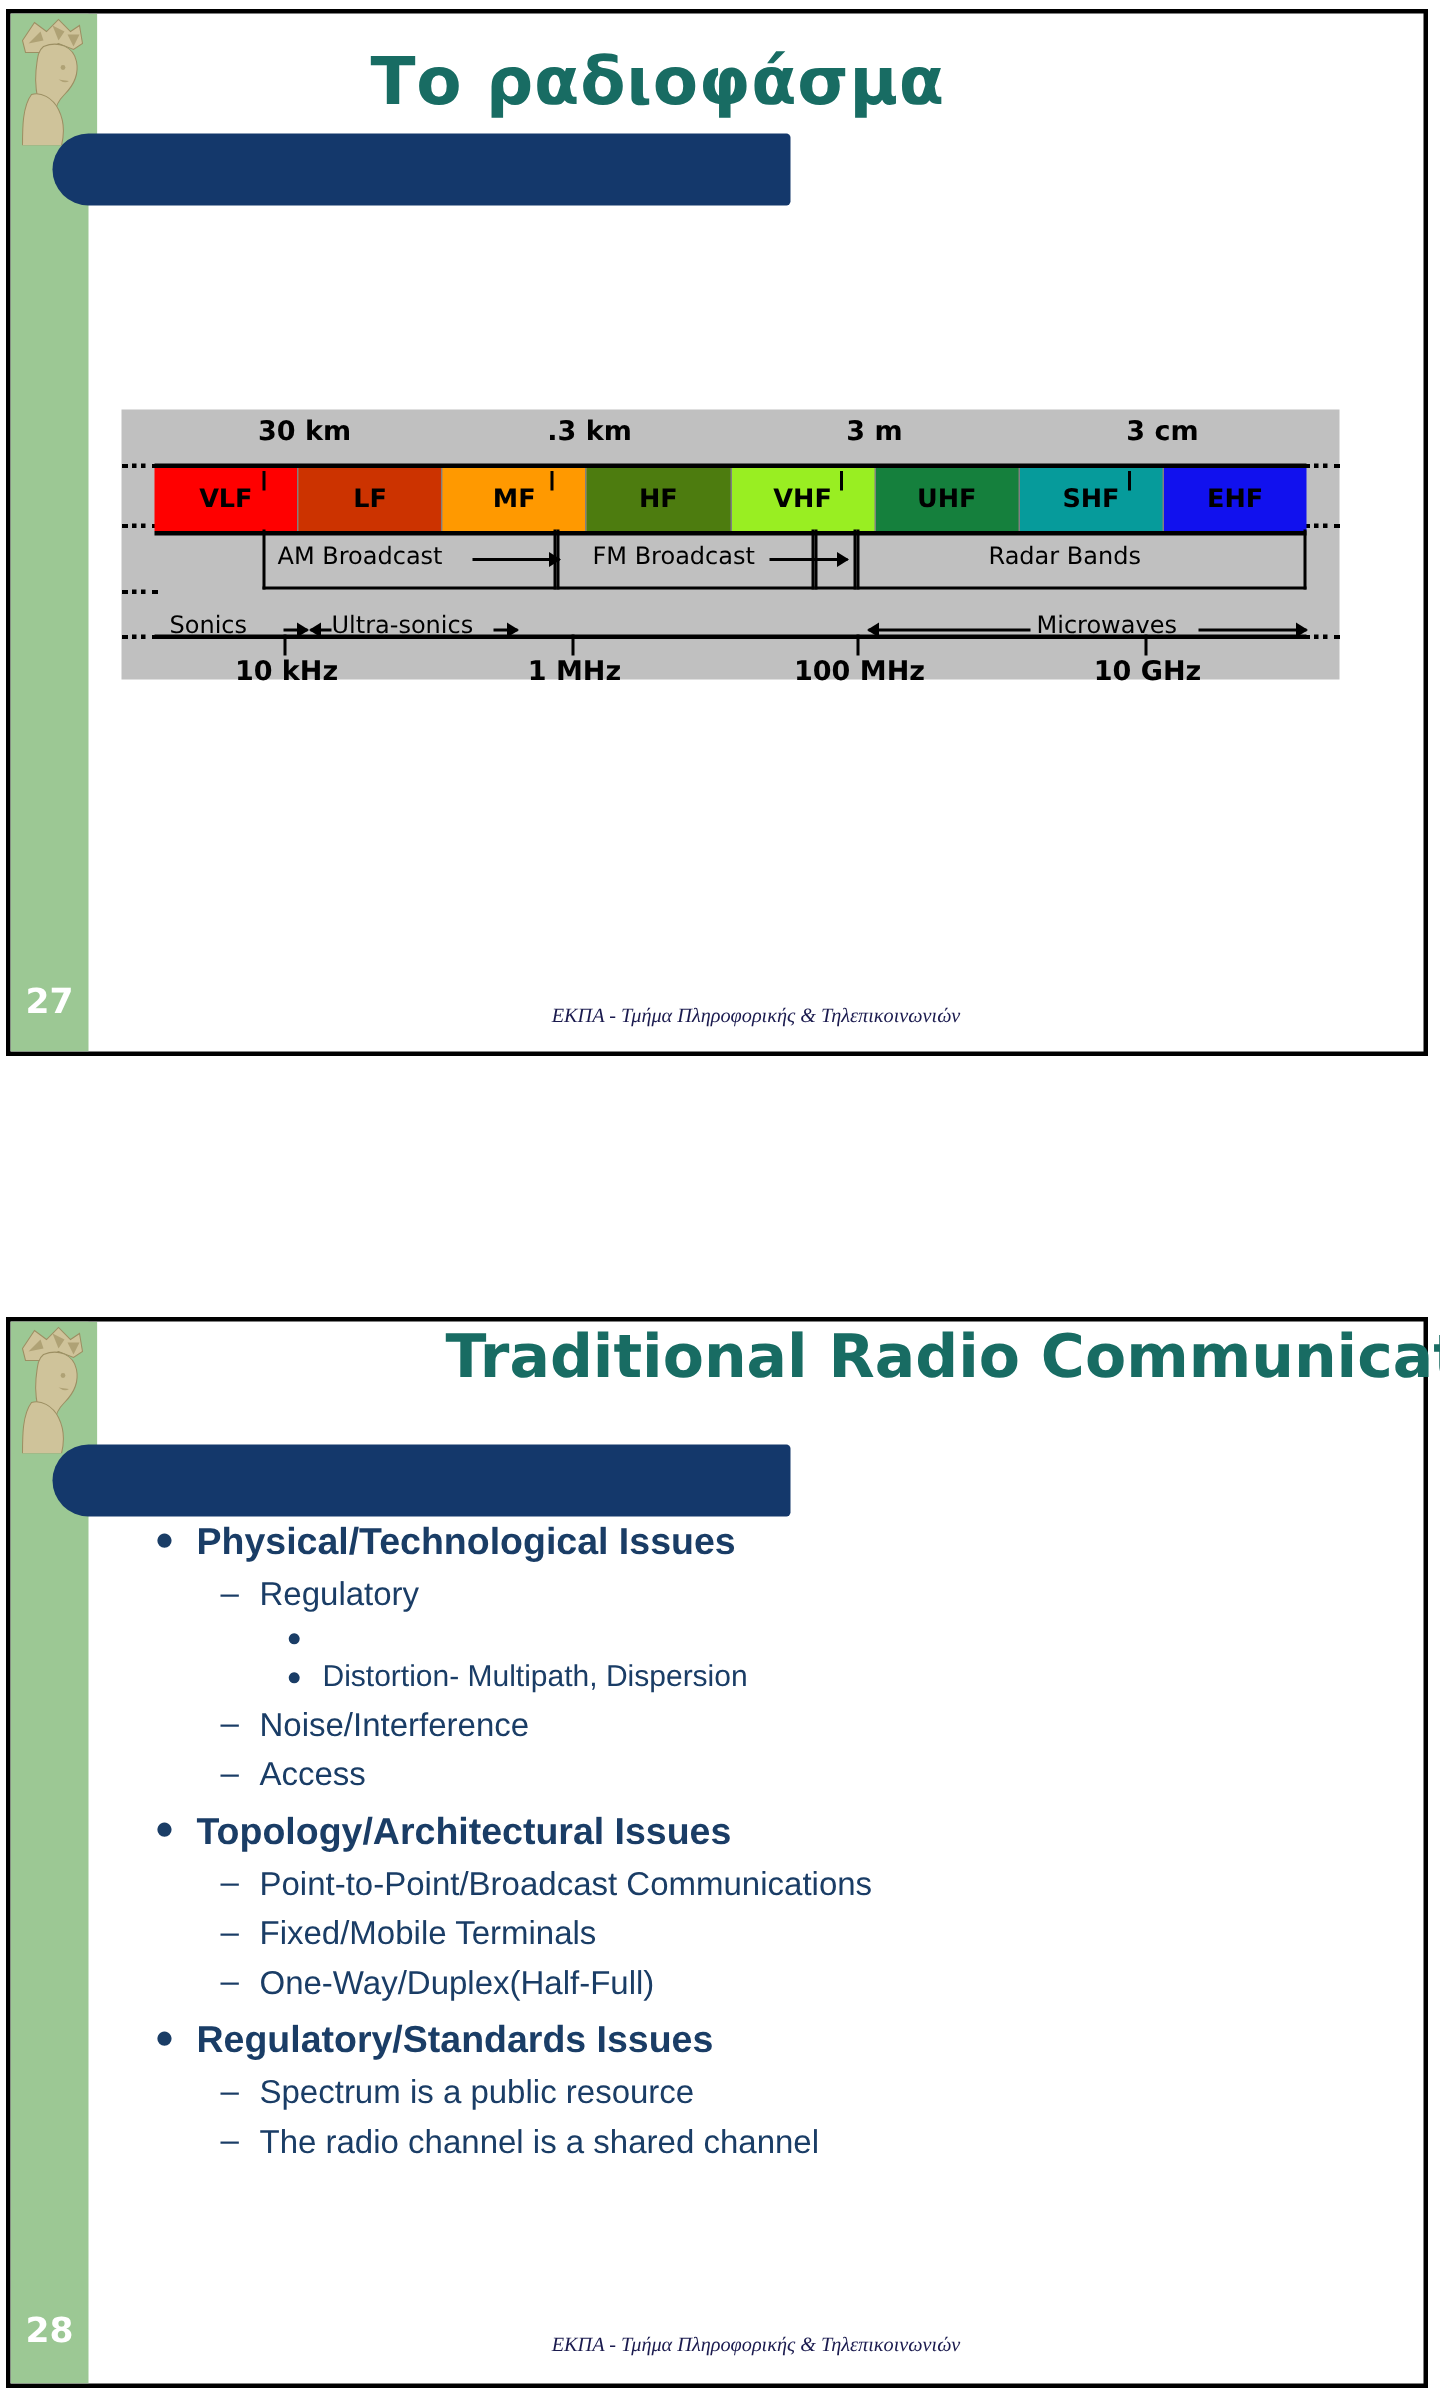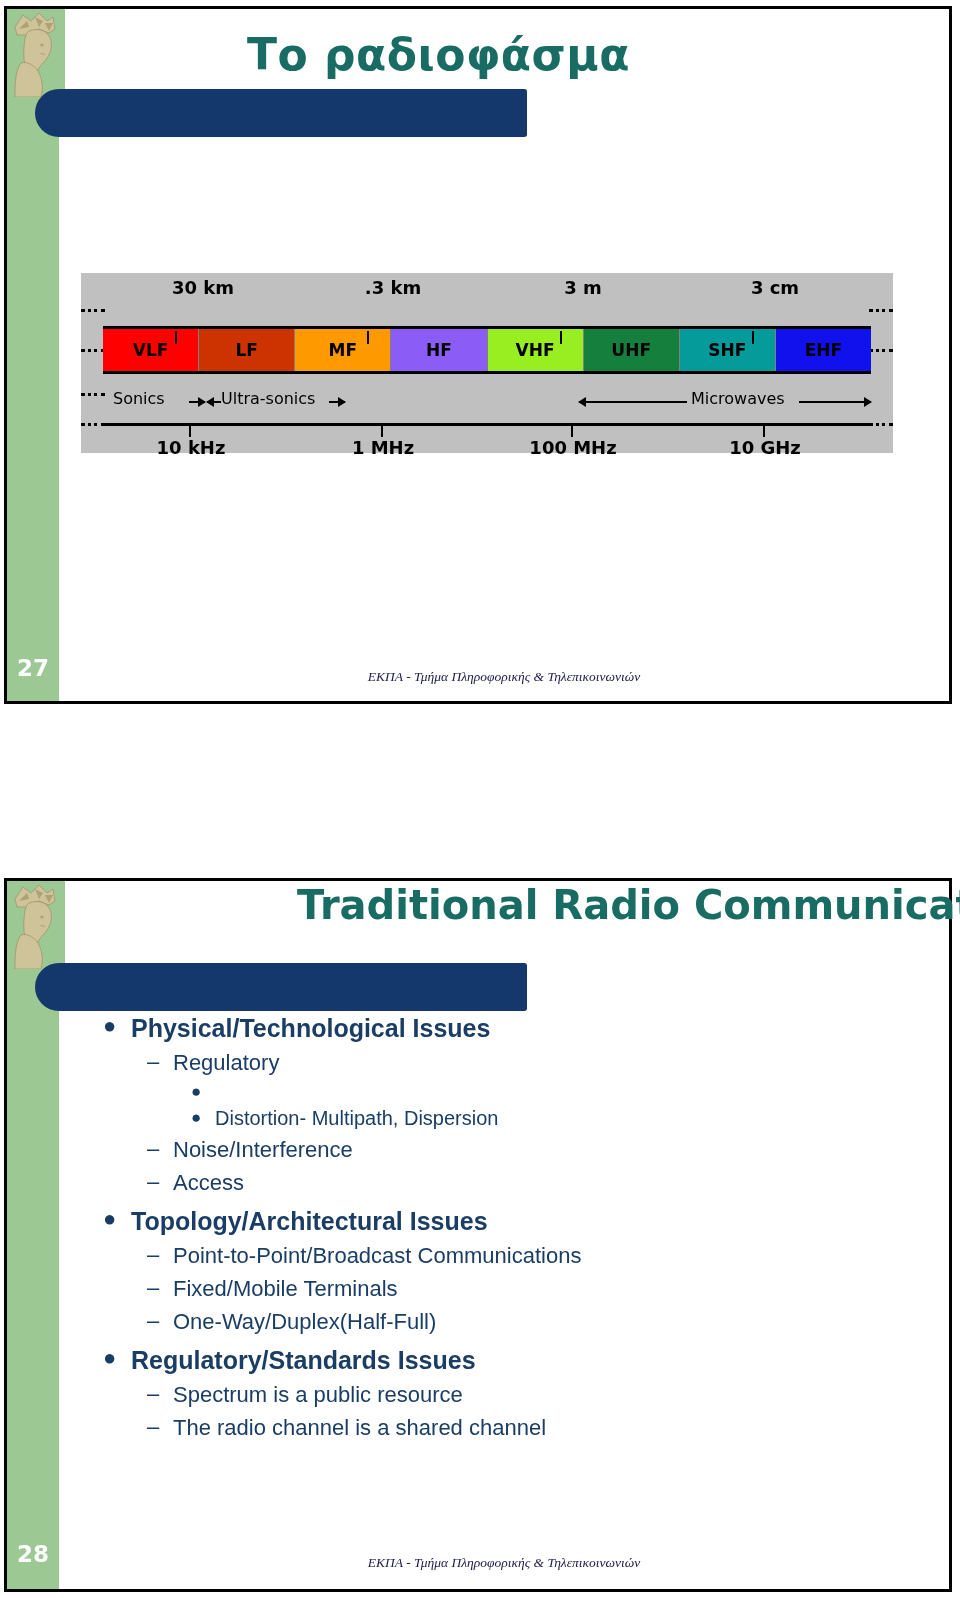--- a/index.html
+++ b/index.html
@@ -41,21 +41,21 @@
                font-family:"Liberation Serif",serif;font-style:italic;}
 
   
   .spectrum{position:absolute;left:74px;top:252px;width:812px;height:180px;
             background:#c0c0c0;font-family:"Liberation Sans",sans-serif;margin-top:12px;}
   .spectrum .wrow{position:absolute;left:0;top:4px;width:100%;height:28px;}
   .wrow .wlab{position:absolute;top:0;font-size:18px;color:#000;font-weight:bold;
               transform:translateX(-50%);white-space:nowrap;
               font-family:"DejaVu Sans",sans-serif;}
 
-  .bandstrip{position:absolute;left:22px;top:53px;width:768px;height:42px;
+  .bandstrip{position:absolute;left:22px;top:36px;width:768px;height:42px;
              border-top:3px solid #000;border-bottom:3px solid #000;display:flex;}
   .band{flex:1;display:flex;align-items:center;justify-content:center;
         font-size:17px;font-weight:bold;color:#000;position:relative;
         border-right:1px solid #808080;font-family:"DejaVu Sans",sans-serif;}
   .band:last-child{border-right:none;}
   .band .tick{position:absolute;right:22%;top:2px;width:2px;height:13px;background:#000;}
 
   .dashline{position:absolute;height:0;border-top:3px dotted #000;}
 
   
@@ -67,21 +67,21 @@
   .arrow-r{position:absolute;height:2px;background:#000;top:19px;}
   .arrow-r::after{content:"";position:absolute;right:-1px;top:-4px;
         border-left:8px solid #000;border-top:5px solid transparent;
         border-bottom:5px solid transparent;}
   .arrow-l{position:absolute;height:2px;background:#000;top:19px;}
   .arrow-l::before{content:"";position:absolute;left:-1px;top:-4px;
         border-right:8px solid #000;border-top:5px solid transparent;
         border-bottom:5px solid transparent;}
 
   
-  .sonrow{position:absolute;left:0;top:114px;width:100%;height:26px;}
+  .sonrow{position:absolute;left:0;top:132px;width:100%;height:26px;}
   .sonlab{position:absolute;top:2px;font-size:16px;color:#000;white-space:nowrap;
           font-family:"DejaVu Sans",sans-serif;}
 
   
   .freqaxis{position:absolute;left:22px;top:150px;width:768px;height:3px;background:#000;}
   .ftick{position:absolute;top:150px;width:2px;height:14px;background:#000;}
   .flab{position:absolute;top:164px;font-size:18px;font-weight:bold;color:#000;
         transform:translateX(-50%);white-space:nowrap;
         font-family:"DejaVu Sans",sans-serif;}
 
@@ -150,39 +150,53 @@
           <span>VLF</span>
           <span class="tick"></span>
         </div>
         <div class="band" style="background:#cc3300">
           <span>LF</span>
         </div>
         <div class="band" style="background:#ff9900">
           <span>MF</span>
           <span class="tick"></span>
         </div>
-        <div class="band" style="background:#8b5cf6">
+        <div class="band" style="background:#4d7c0f">
           <span>HF</span>
         </div>
         <div class="band" style="background:#99ee22">
           <span>VHF</span>
           <span class="tick"></span>
         </div>
         <div class="band" style="background:#15803d">
           <span>UHF</span>
         </div>
         <div class="band" style="background:#069b9b">
           <span>SHF</span>
           <span class="tick"></span>
         </div>
         <div class="band" style="background:#1111ee">
           <span>EHF</span>
         </div>
       </div>
 
+      <div class="svcrow">
+        <div class="svcbox" style="left:72px;width:196px"></div>
+        <div class="svcbox" style="left:268px;width:172px"></div>
+        <div class="svcbox" style="left:440px;width:28px"></div>
+        <div class="svcbox" style="left:468px;width:300px"></div>
+
+        <span class="svclab" style="left:82px">AM Broadcast</span>
+        <div class="arrow-r" style="left:212px;width:58px"></div>
+
+        <span class="svclab" style="left:292px">FM Broadcast</span>
+        <div class="arrow-r" style="left:410px;width:52px"></div>
+
+        <span class="svclab" style="left:556px">Radar Bands</span>
+      </div>
 
       <div class="sonrow">
         <span class="sonlab" style="left:32px">Sonics</span>
         <div class="arrow-r" style="left:108px;width:16px;top:14px"></div>
         <div class="arrow-l" style="left:126px;width:14px;top:14px"></div>
         <span class="sonlab" style="left:140px">Ultra-sonics</span>
         <div class="arrow-r" style="left:248px;width:16px;top:14px"></div>
 
         <div class="arrow-l" style="left:498px;width:108px;top:14px"></div>
         <span class="sonlab" style="left:610px">Microwaves</span>

